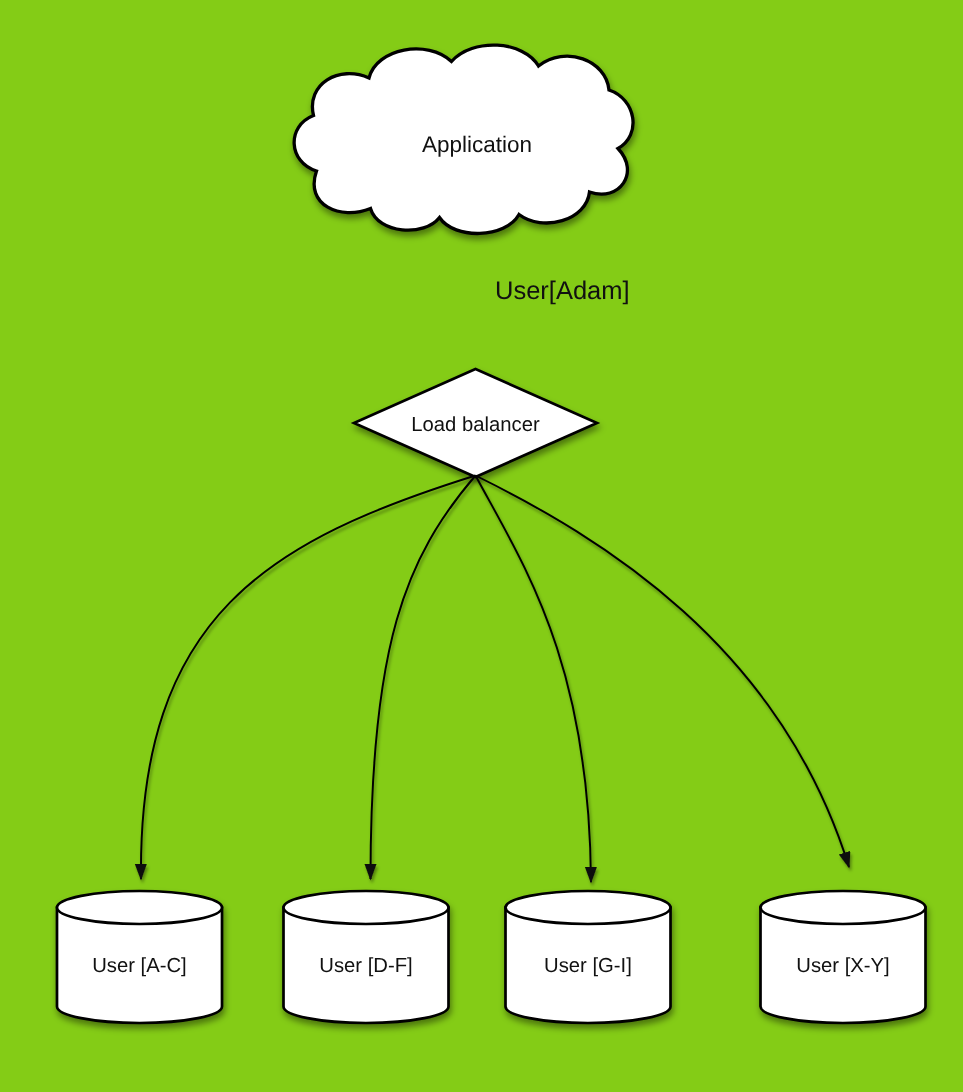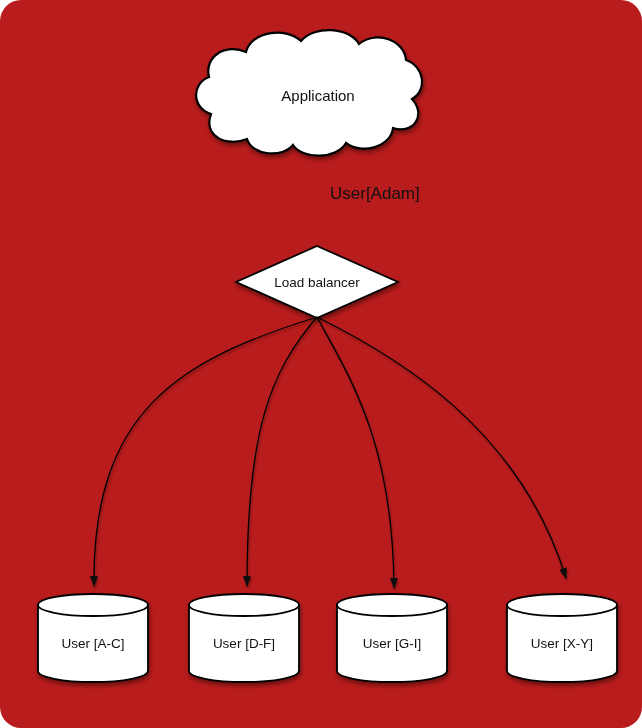--- a/index.html
+++ b/index.html
@@ -4,24 +4,23 @@
 <style>
   html, body {
     margin: 0;
     padding: 0;
     background: #ffffff;
   }
   .canvas {
     position: relative;
     width: 642px;
     height: 728px;
-    background: #b91c1c;
+    background: #84cc16;
     font-family: "Liberation Sans", "DejaVu Sans", sans-serif;
     overflow: hidden;
-    border-radius: 21px;
   }
   svg { display: block; }
   .shape {
     fill: #ffffff;
     stroke: #000000;
   }
   .node-label {
     fill: #111111;
     font-family: "Liberation Sans", "DejaVu Sans", sans-serif;
   }

